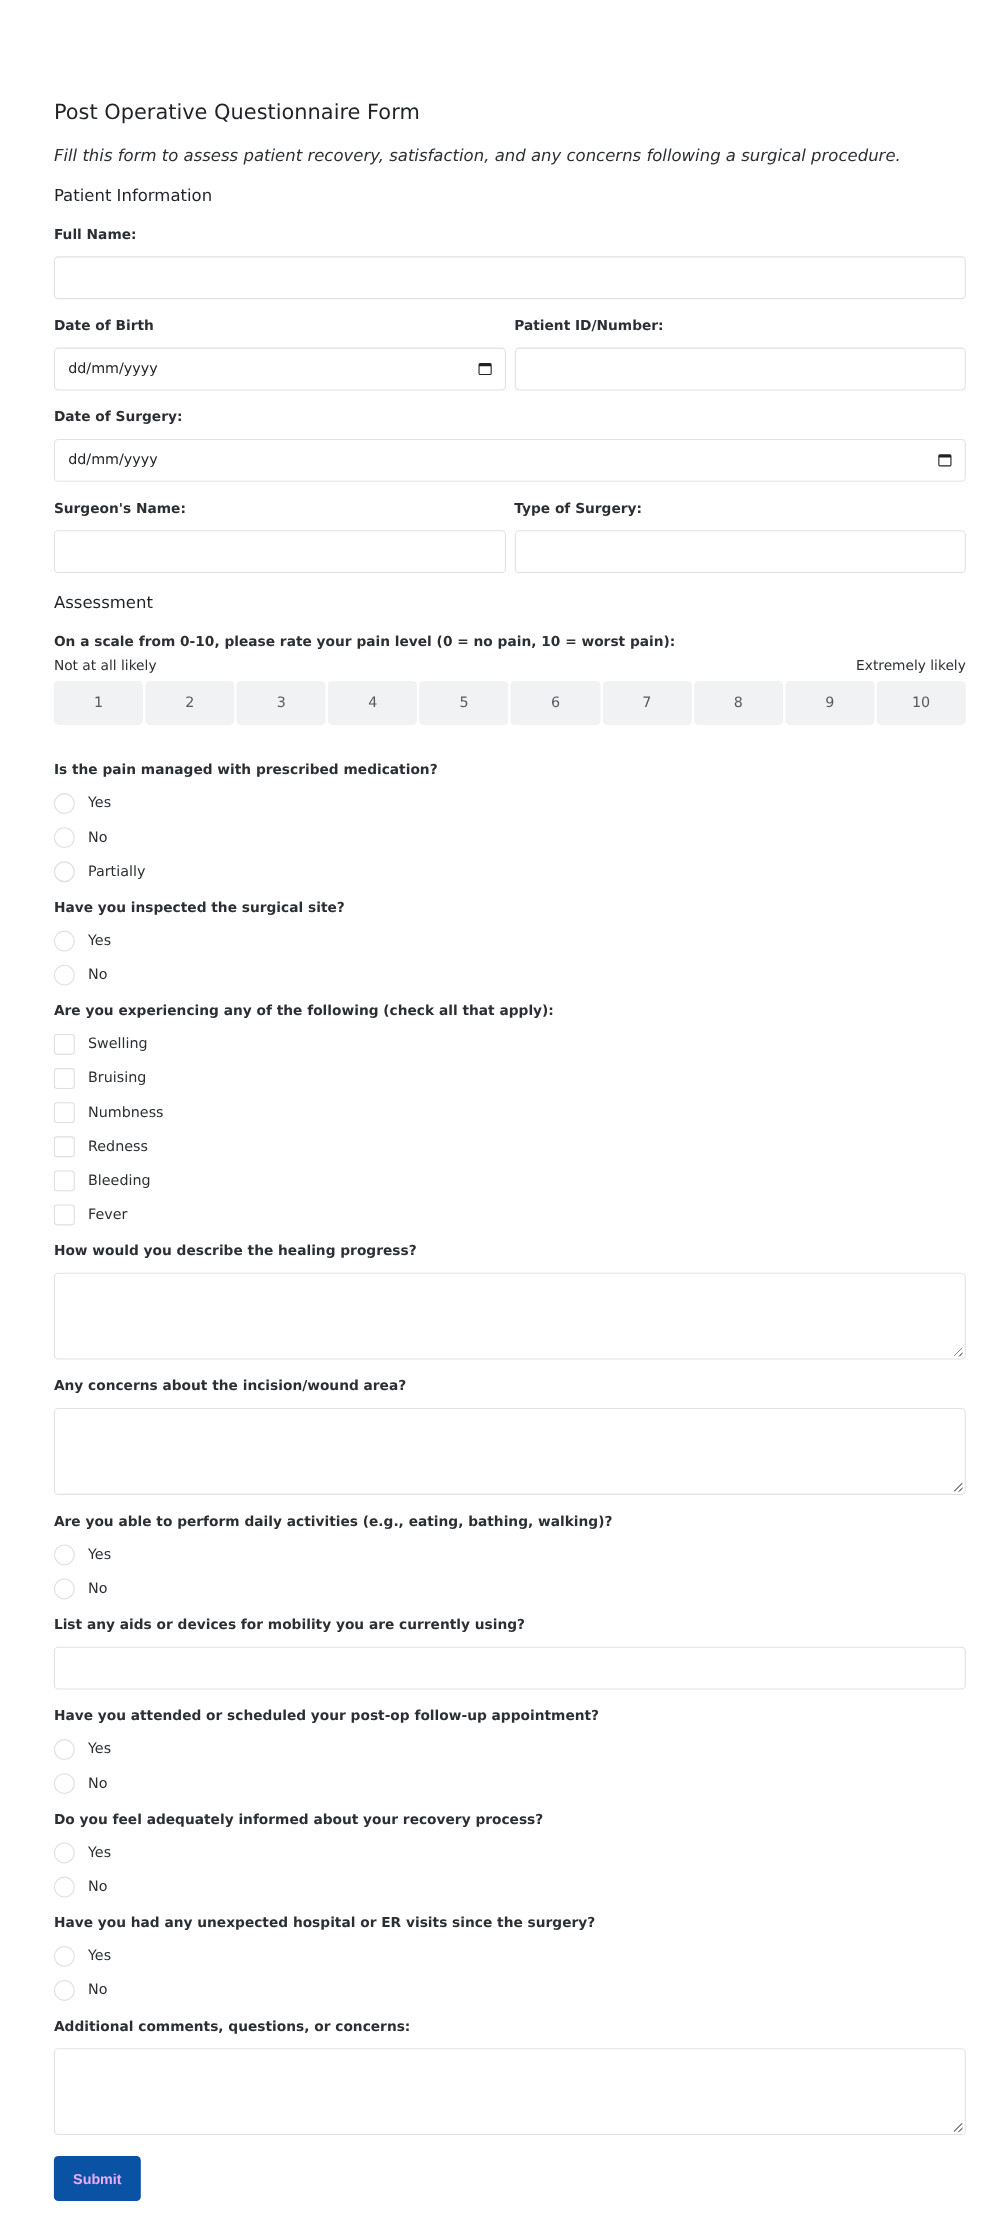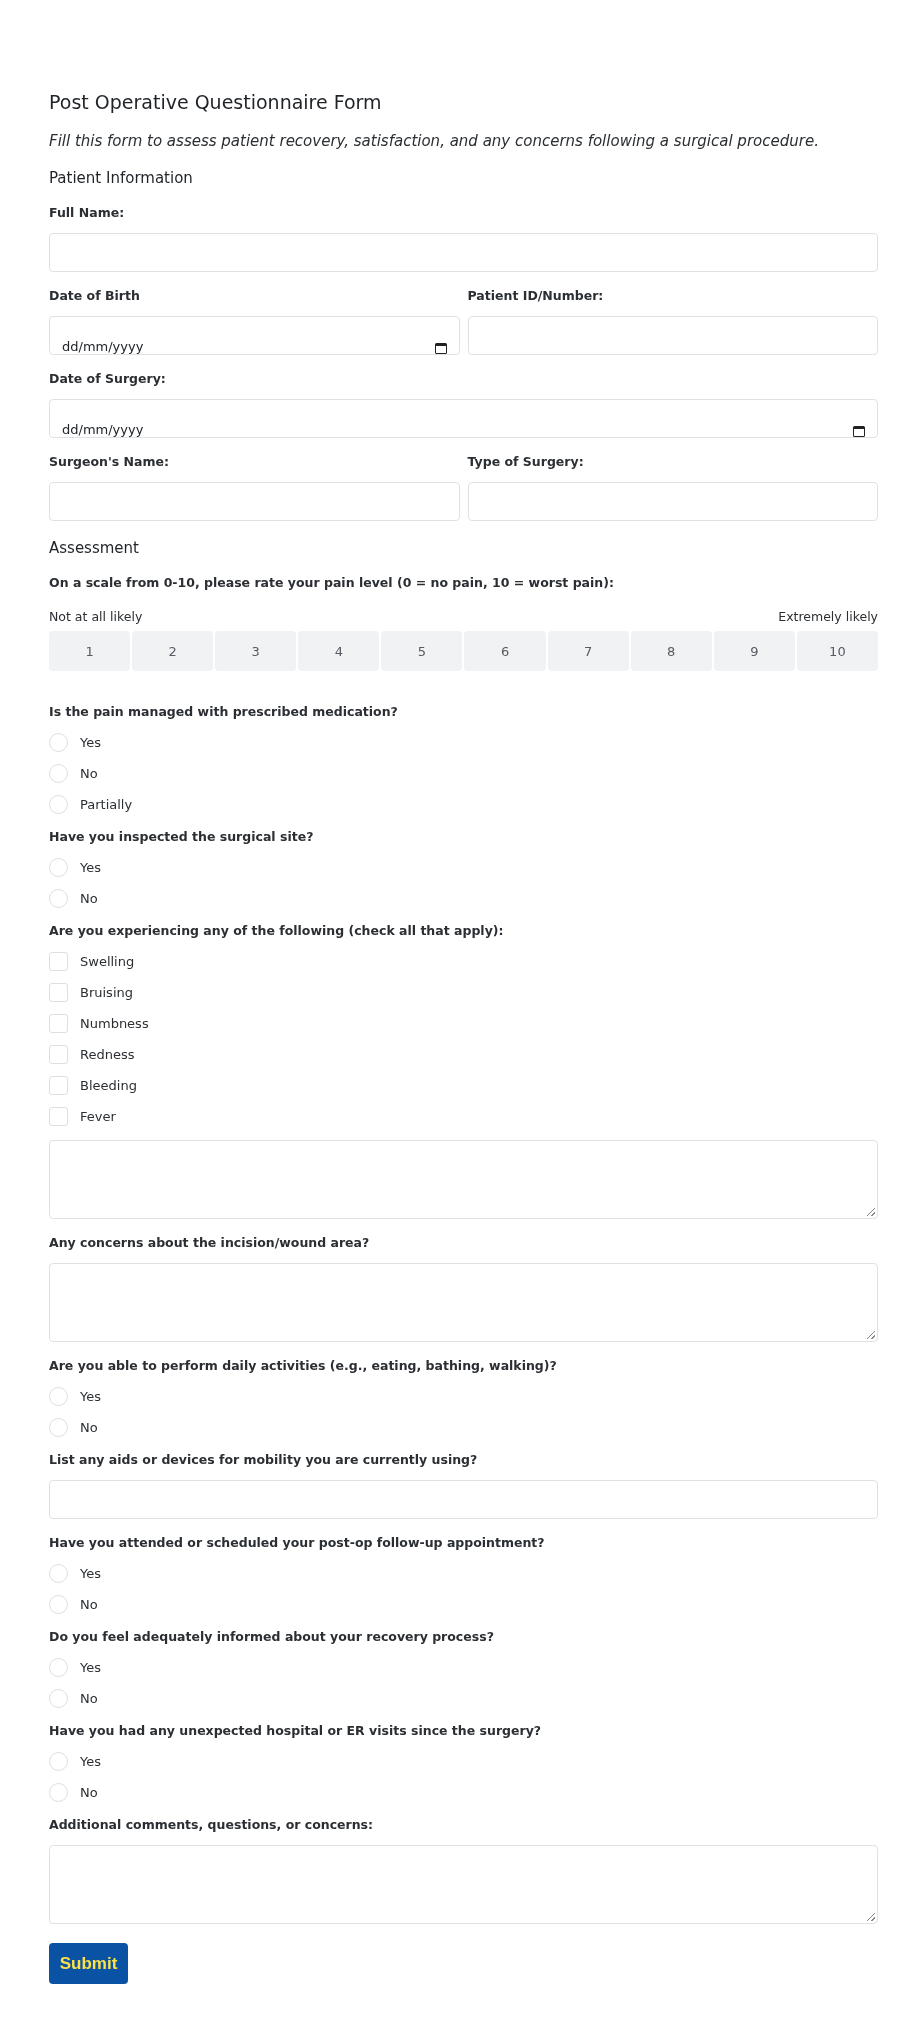--- a/index.html
+++ b/index.html
@@ -40,21 +40,21 @@
     display: block;
     font-size: 12.5px;
     font-weight: bold;
     line-height: 18px;
     margin-bottom: 11px;
     color: #2b2f33;
   }
   .field { margin-bottom: 15px; }
   .input {
     display: flex;
-    align-items: flex-end;
+    align-items: center;
     justify-content: space-between;
     width: 100%;
     height: 39px;
     border: 1px solid #dee2e6;
     border-radius: 4px;
     background: #fff;
     padding: 0 12px;
     font-size: 13px;
     color: #212529;
   }
@@ -121,24 +121,24 @@
     position: absolute; right: 2px; bottom: 2px;
     width: 8px; height: 8px;
     background:
       linear-gradient(135deg, transparent 45%, #888 45%, #888 55%, transparent 55%),
       linear-gradient(135deg, transparent 75%, #888 75%, #888 85%, transparent 85%);
   }
   .submit {
     display: inline-flex; align-items: center; justify-content: center;
     width: 79px; height: 41px;
     background: #0a52a3;
-    color: #fde047;
+    color: #f0abfc;
     border: none;
     border-radius: 4px;
-    font-size: 17px;
+    font-size: 13px;
     font-weight: bold;
     margin-top: 4px;
   }
 </style>
 </head>
 <body>
 
 <div class="container">
   <h1>Post Operative Questionnaire Form</h1>
   <p class="desc">Fill this form to assess patient recovery, satisfaction, and any concerns following a surgical procedure.</p>
@@ -178,21 +178,21 @@
       <div class="input"></div>
     </div>
     <div class="field">
       <span class="label">Type of Surgery:</span>
       <div class="input"></div>
     </div>
   </div>
 
   <h2 style="margin-top:2px;">Assessment</h2>
 
-  <div class="q-label" style="margin-bottom:16px;">On a scale from 0-10, please rate your pain level (0 = no pain, 10 = worst pain):</div>
+  <div class="q-label" style="margin-bottom:4px;">On a scale from 0-10, please rate your pain level (0 = no pain, 10 = worst pain):</div>
   <div class="scale-labels">
     <span>Not at all likely</span>
     <span>Extremely likely</span>
   </div>
   <div class="scale">
     <div class="scale-box">1</div>
     <div class="scale-box">2</div>
     <div class="scale-box">3</div>
     <div class="scale-box">4</div>
     <div class="scale-box">5</div>
@@ -257,20 +257,21 @@
       <span>Bleeding</span>
     </div>
     <div class="opt">
       <span class="checkbox"></span>
       <span>Fever</span>
     </div>
   </div>
 
   
   <div class="field">
+    <span class="label">How would you describe the healing progress?</span>
     <div class="textarea">
       <span class="resize-grip"></span>
     </div>
   </div>
 
   
   <div class="field">
     <span class="label">Any concerns about the incision/wound area?</span>
     <div class="textarea">
       <span class="resize-grip"></span>

